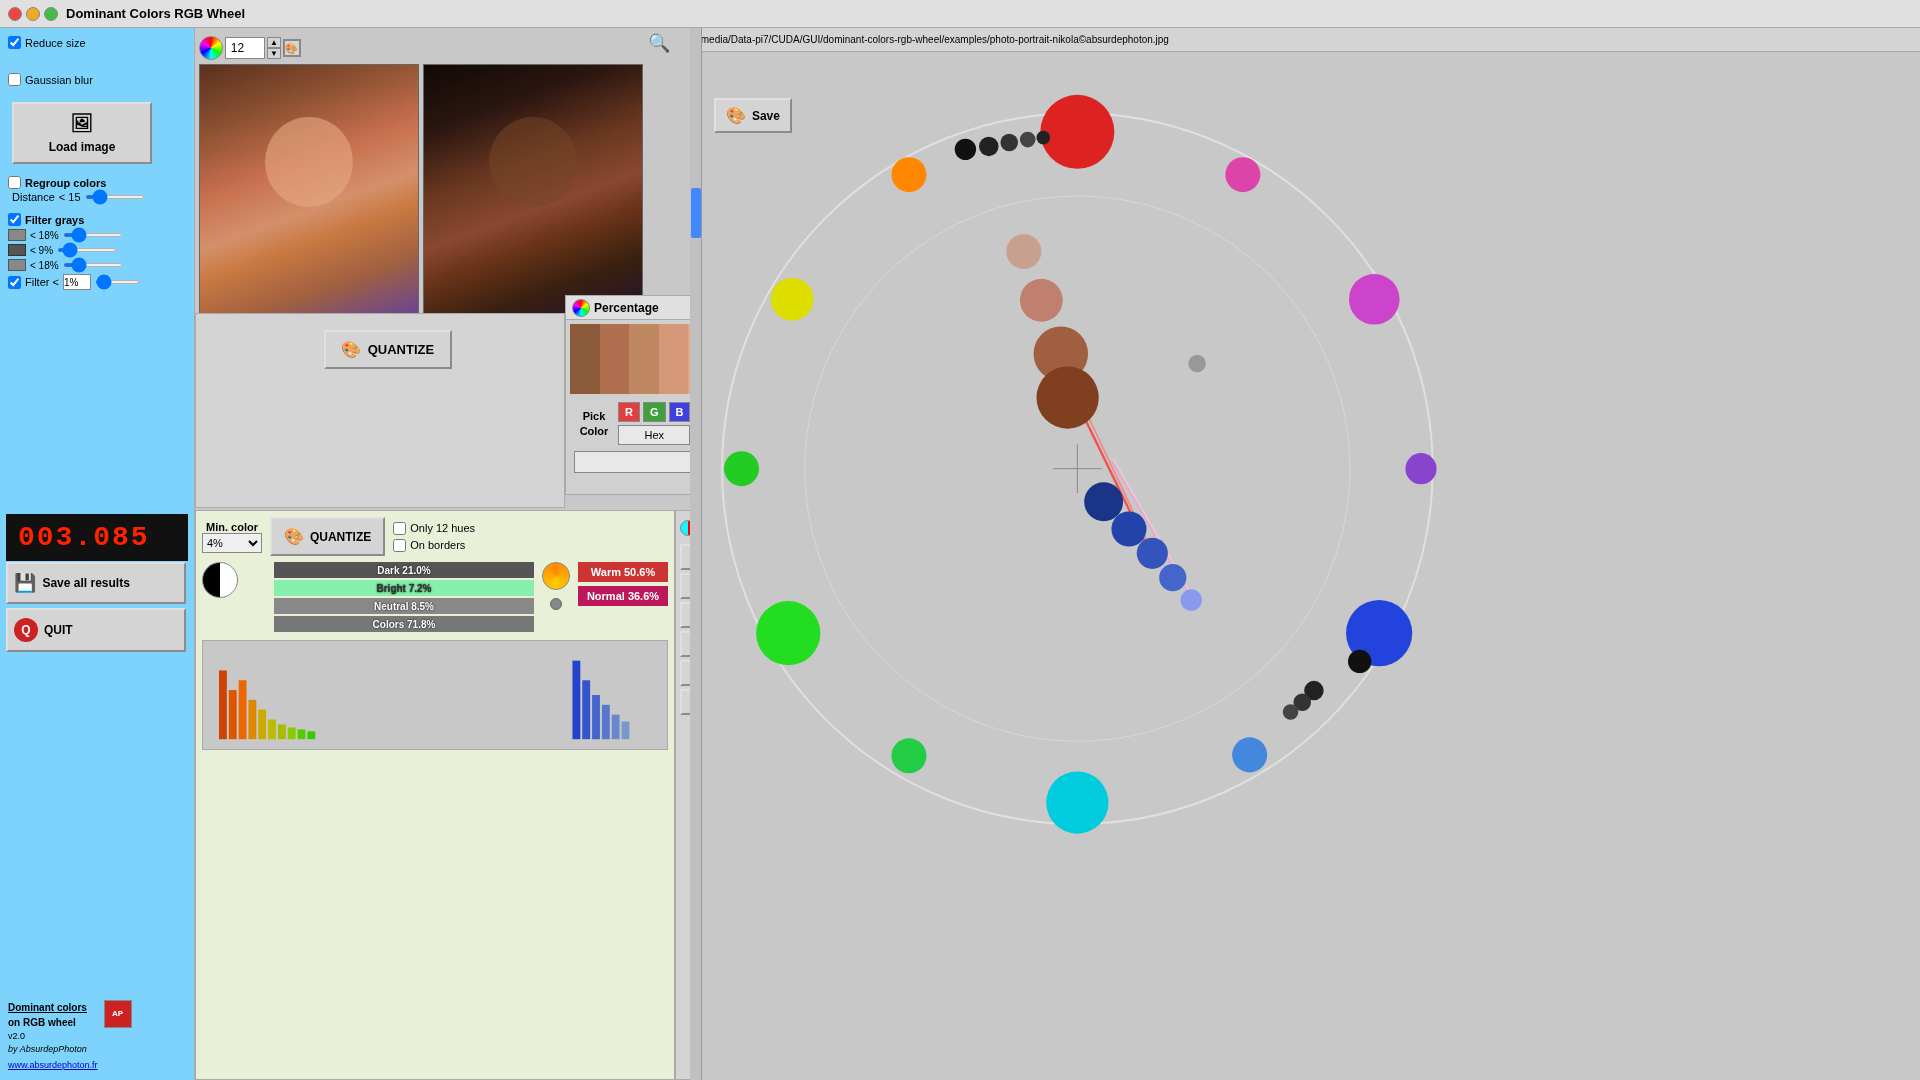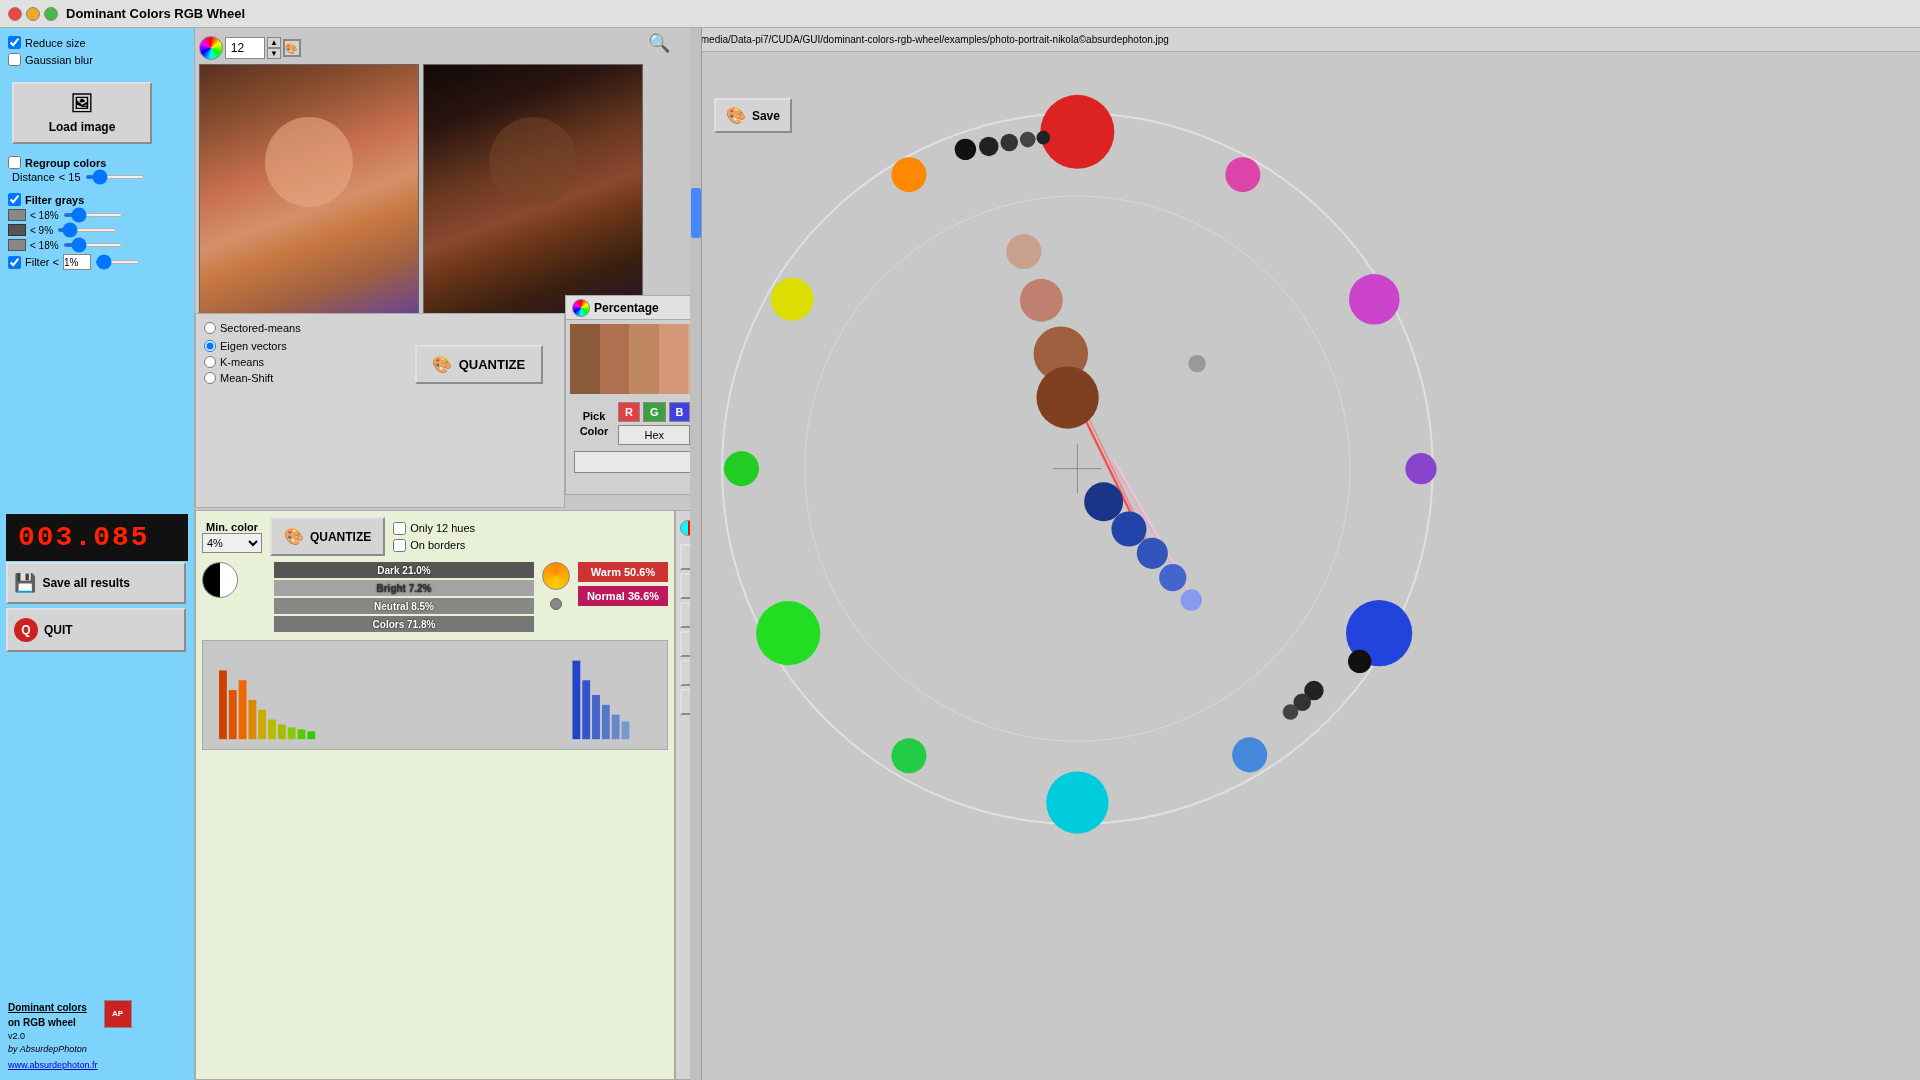--- a/index.html
+++ b/index.html
@@ -233,21 +233,21 @@
       display: flex;
       align-items: center;
       justify-content: center;
       font-size: 10px;
       font-weight: bold;
       color: #fff;
       text-shadow: 0 0 2px #000;
       margin-left: 28px;
     }
     .dark-bar { background: #555; }
-    .bright-bar { background: #a3a3a3; color: #333; }
+    .bright-bar { background: #86efac; color: #333; }
     .neutral-bar { background: #888; }
     .colors-bar { background: #777; }
 
     .warm-neutral-section {
       display: flex;
       flex-direction: column;
       gap: 4px;
       align-items: center;
     }
     .warm-circle {
@@ -486,21 +486,21 @@
     <div class="titlebar-btn" style="background:#44bb44;"></div>
   </div>
   <span class="titlebar-title">Dominant Colors RGB Wheel</span>
 </div>
 
 <div class="left-panel">
   <label class="cb-label">
     <input type="checkbox" checked="" style=""> 
       <span>Reduce size</span>
   </label>
-  <label class="cb-label" style="margin-top:4px;">
+  <label class="cb-label" style="margin-top:24px;">
     <input type="checkbox" style=""> 
       <span>Gaussian blur</span>
   </label>
 
   <button class="btn-save-all" style="margin-top:16px; width:140px; flex-direction:column; align-items:center; padding:8px;">
     <span style="font-size:18px;">🖼</span>
     <span>Load image</span>
   </button>
 
   <div style="margin-top:12px;">
@@ -583,38 +583,20 @@
 
   <div class="image-box" style="margin-top:28px;">
     <div style="width:100%;height:100%;background:linear-gradient(160deg,#110a06 0%,#2a1510 20%,#6a3820 40%,#8a4830 55%,#6a3418 65%,#3a2010 80%,#201030 100%);position:relative;">
       <div style="position:absolute;top:20%;left:30%;width:40%;height:35%;background:rgba(120,70,40,0.5);border-radius:50%;"></div>
     </div>
   </div>
 </div>
 
 <div class="controls-panel">
   <div style="display:flex; gap:12px;">
-    <div style="flex:1;">
-      <label class="cb-label" style="margin-bottom:6px;">
-        <input type="radio" name="method" style="">
-        <span>Sectored-means</span>
-      </label>
-      <label class="cb-label" style="margin-bottom:4px;">
-        <input type="radio" name="method" checked="" style="">
-        <span>Eigen vectors</span>
-      </label>
-      <label class="cb-label" style="margin-bottom:4px;">
-        <input type="radio" name="method" style="">
-        <span>K-means</span>
-      </label>
-      <label class="cb-label">
-        <input type="radio" name="method" style="">
-        <span>Mean-Shift</span>
-      </label>
-    </div>
     <div style="flex:1; display:flex; flex-direction:column; align-items:center; justify-content:flex-end;">
       <button class="quantize-btn">
         <span style="font-size:16px;">🎨</span>
         <span>QUANTIZE</span>
       </button>
     </div>
   </div>
 </div>
 
 <div class="colorbar-panel">

